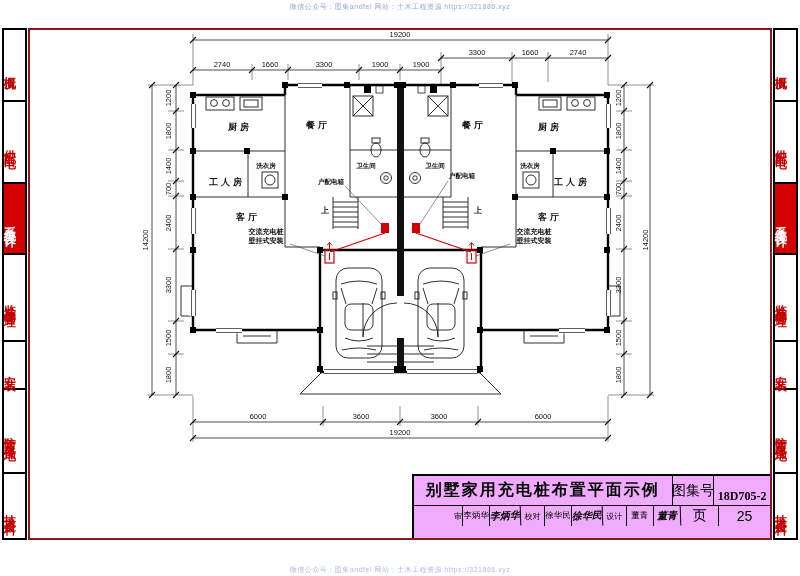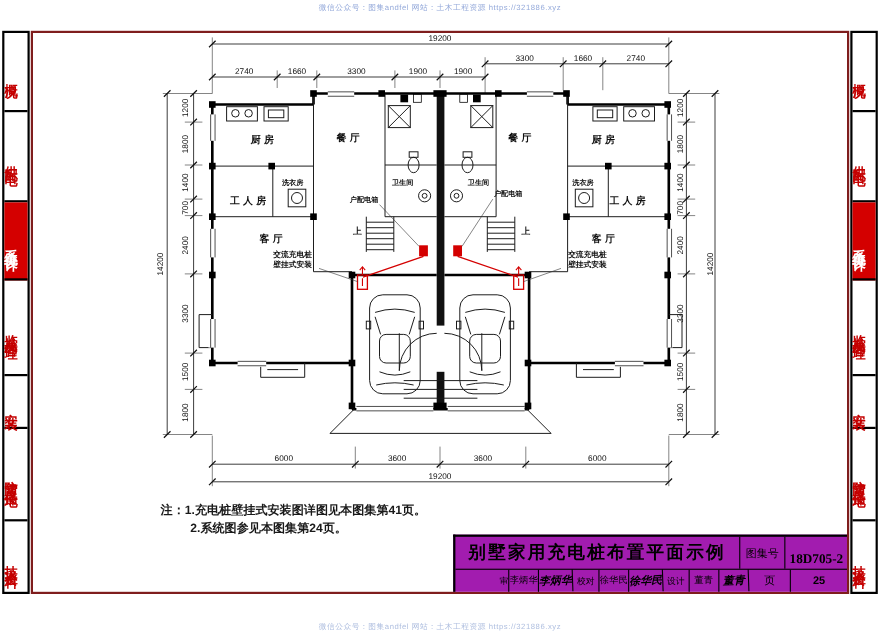--- a/index.html
+++ b/index.html
@@ -13,32 +13,32 @@
     writing-mode:vertical-lr;text-orientation:upright;font-size:12px;font-weight:bold;color:#c40000;letter-spacing:3px;line-height:1;}
   .side-cell:last-child{border-bottom:none;}
   .side-cell.active{background:#d40000;color:#ffffff;}
   
   .frame{position:absolute;left:28px;top:28px;width:740px;height:508px;box-sizing:content-box;border:2px solid #7f1d1d;background:#fff;}
   .plan-svg{position:absolute;left:0;top:0;}
   
   .notes{position:absolute;left:116px;top:426px;font-size:11px;font-weight:600;color:#1a1a1a;line-height:1.55;}
   .notes .l2{padding-left:27px;}
   
-  .tblock{position:absolute;right:0;bottom:0;width:358px;height:52px;box-sizing:border-box;border-top:2px solid #000;border-left:2px solid #000;background:#a21caf;display:flex;flex-direction:column;}
+  .tblock{position:absolute;right:0;bottom:0;width:358px;height:64px;box-sizing:border-box;border-top:2px solid #000;border-left:2px solid #000;background:#f0abfc;display:flex;flex-direction:column;}
   .tb-row{display:flex;box-sizing:border-box;}
   .tb-row1{height:30px;border-bottom:1px solid #000;}
   .tb-row2{height:20px;}
   .tb-cell{box-sizing:border-box;border-right:1px solid #000;display:flex;align-items:center;justify-content:center;overflow:hidden;white-space:nowrap;}
   .tb-cell:last-child{border-right:none;}
   .tb-title{width:260px;font-size:16px;font-weight:bold;letter-spacing:2px;color:#000;}
-  .tb-lbl{font-size:10px;color:#000;}
+  .tb-lbl{font-size:14px;color:#000;}
   .tb-atlas-lbl{width:42px;} .tb-atlas-no{width:56px;font-family:"Liberation Serif","DejaVu Serif",serif;font-weight:bold;font-size:12px;margin-top:12px;}
   .tb-sm{font-size:8px;} .tb-name{font-size:8.5px;}
   .sig{font-family:"DejaVu Serif","Liberation Serif",serif;font-style:italic;font-weight:bold;font-size:10px;transform:rotate(-2deg);}
-  .w20{width:20px;padding-left:48px;} .w26{width:26px;} .w30{width:30px;} .w34{width:34px;} .w42{width:42px;} .w56{width:56px;font-size:10px;font-weight:bold;}
+  .w20{width:20px;padding-left:48px;} .w26{width:26px;} .w30{width:30px;} .w34{width:34px;} .w42{width:42px;} .w56{width:56px;font-size:14px;font-weight:normal;}
   
   .wall{stroke:#000;stroke-width:2.4;fill:none;}
   .thin{stroke:#1a1a1a;stroke-width:0.9;fill:none;}
   .hair{stroke:#333;stroke-width:0.55;fill:none;}
   .dimline{stroke:#222;stroke-width:0.8;fill:none;}
   .slash{stroke:#111;stroke-width:1.1;fill:none;}
   .dimtxt{font-size:7.5px;fill:#111;text-anchor:middle;font-family:"Liberation Sans",sans-serif;}
   .room{font-size:9px;font-weight:600;fill:#111;text-anchor:middle;letter-spacing:3px;}
   .room-sm{font-size:6.5px;font-weight:600;fill:#111;text-anchor:middle;}
   .chg{font-size:7px;font-weight:bold;fill:#111;text-anchor:middle;}
@@ -282,24 +282,20 @@
       <text class="room-sm" x="435" y="168">卫生间</text>
       <text class="room-sm" x="462" y="178">户配电箱</text>
       <text class="room-sm" x="478" y="213" style="font-size:8px">上</text>
       <text class="chg" x="266" y="234">交流充电桩</text>
       <text class="chg" x="266" y="243">壁挂式安装</text>
       <text class="chg" x="534" y="234">交流充电桩</text>
       <text class="chg" x="534" y="243">壁挂式安装</text>
     </g>
   </svg>
 
-  <div class="notes">
-    <div><span>注：</span><span>1.充电桩壁挂式安装图详图见本图集第41页。</span></div>
-    <div class="l2">2.系统图参见本图集第24页。</div>
-  </div>
 
   <div class="tblock">
     <div class="tb-row tb-row1">
       <div class="tb-cell tb-title">别墅家用充电桩布置平面示例</div>
       <div class="tb-cell tb-lbl tb-atlas-lbl">图集号</div>
       <div class="tb-cell tb-atlas-no">18D705-2</div>
     </div>
     <div class="tb-row tb-row2">
       <div class="tb-cell tb-sm w20">审核</div>
       <div class="tb-cell tb-name w30">李炳华</div>

